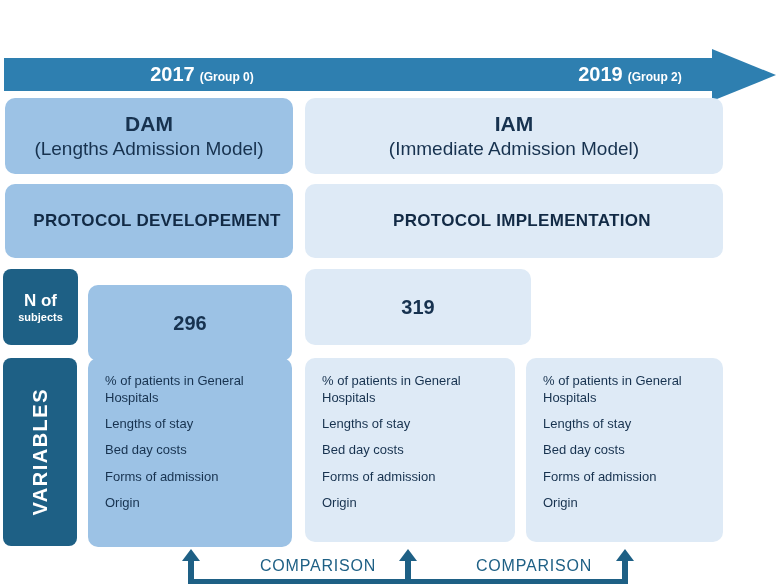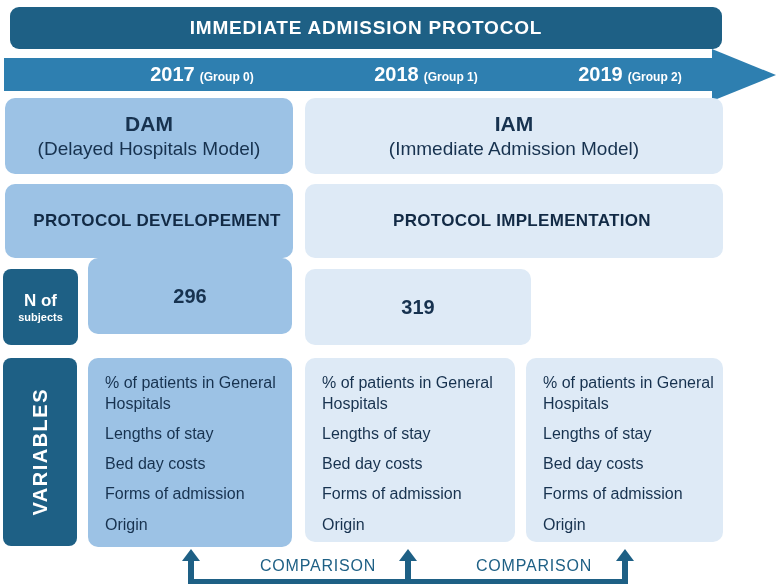--- a/index.html
+++ b/index.html
@@ -73,38 +73,38 @@
   
   .dev-box  { left: 5px;   top: 184px; width: 288px; height: 74px; }
   .impl-box { left: 305px; top: 184px; width: 418px; height: 74px; }
   .phase-text { font-size: 17px; font-weight: bold; letter-spacing: 0.3px; color: #122A45; margin-left: 16px; }
 
   
   .nof-box { left: 3px; top: 269px; width: 75px; height: 76px; border-radius: 8px; }
   .nof-line1 { font-size: 17px; font-weight: bold; line-height: 1.2; }
   .nof-line2 { font-size: 11px; font-weight: bold; }
   .count-box { font-size: 20px; font-weight: bold; }
-  .count-1 { left: 88px;  top: 258px; width: 204px; height: 76px; }
+  .count-1 { left: 88px;  top: 285px; width: 204px; height: 76px; }
   .count-2 { left: 305px; top: 269px; width: 226px; height: 76px; }
   .count-3 { left: 526px; top: 269px; width: 197px; height: 76px; }
 
   
   .variables-label-box {
     left: 3px; top: 358px; width: 74px; height: 188px; border-radius: 8px;
   }
   .vertical-text {
     writing-mode: vertical-rl;
     transform: rotate(180deg);
     font-size: 20px; font-weight: bold; letter-spacing: 1.5px;
   }
   .var-box {
     align-items: flex-start; justify-content: flex-start;
     text-align: left;
     padding: 14px 8px 16px 17px;
-    font-size: 16px; line-height: 1.32;
+    font-size: 13px; line-height: 1.32;
   }
   .var-1 { left: 88px;  top: 358px; width: 204px; height: 189px; }
   .var-2 { left: 305px; top: 358px; width: 210px; height: 184px; }
   .var-3 { left: 526px; top: 358px; width: 197px; height: 184px; }
   .var-item { margin-bottom: 9px; }
   .var-item:last-child { margin-bottom: 0; }
 
   
   .comparison-bar { left: 188px; top: 579px; width: 440px; height: 5px; background: var(--dark-blue); }
   .comparison-stem { width: 6px; top: 560px; height: 22px; background: var(--dark-blue); }
@@ -127,43 +127,36 @@
     font-size: 16px; letter-spacing: 0.8px; white-space: nowrap; margin-left: 20px;
   }
   .cmp-label-1 { left: 298px; }
   .cmp-label-2 { left: 514px; }
 </style>
 </head>
 <body>
 
 <div class="canvas">
 
-  <div class="abs header-banner">
-    <span>IMMEDIATE ADMISSION PROTOCOL</span>
-  </div>
 
   <div class="abs timeline-band">
     <div class="abs year-label" style="left:198px;">
       <span class="year">2017</span>
       <span class="group">(Group 0)</span>
     </div>
-    <div class="abs year-label" style="left:422px;">
-      <span class="year">2018</span>
-      <span class="group">(Group 1)</span>
-    </div>
     <div class="abs year-label" style="left:626px;">
       <span class="year">2019</span>
       <span class="group">(Group 2)</span>
     </div>
   </div>
   <div class="abs timeline-arrowhead"></div>
 
   <div class="abs box bg-medium dam-box">
     <div class="model-abbr">DAM</div>
-    <div class="model-full">(Delayed Hospitals Model)</div>
+    <div class="model-full">(Lengths Admission Model)</div>
   </div>
   <div class="abs box bg-light iam-box">
     <div class="model-abbr">IAM</div>
     <div class="model-full">(Immediate Admission Model)</div>
   </div>
 
   <div class="abs box bg-medium dev-box">
     <div class="phase-text">PROTOCOL DEVELOPEMENT</div>
   </div>
   <div class="abs box bg-light impl-box">

